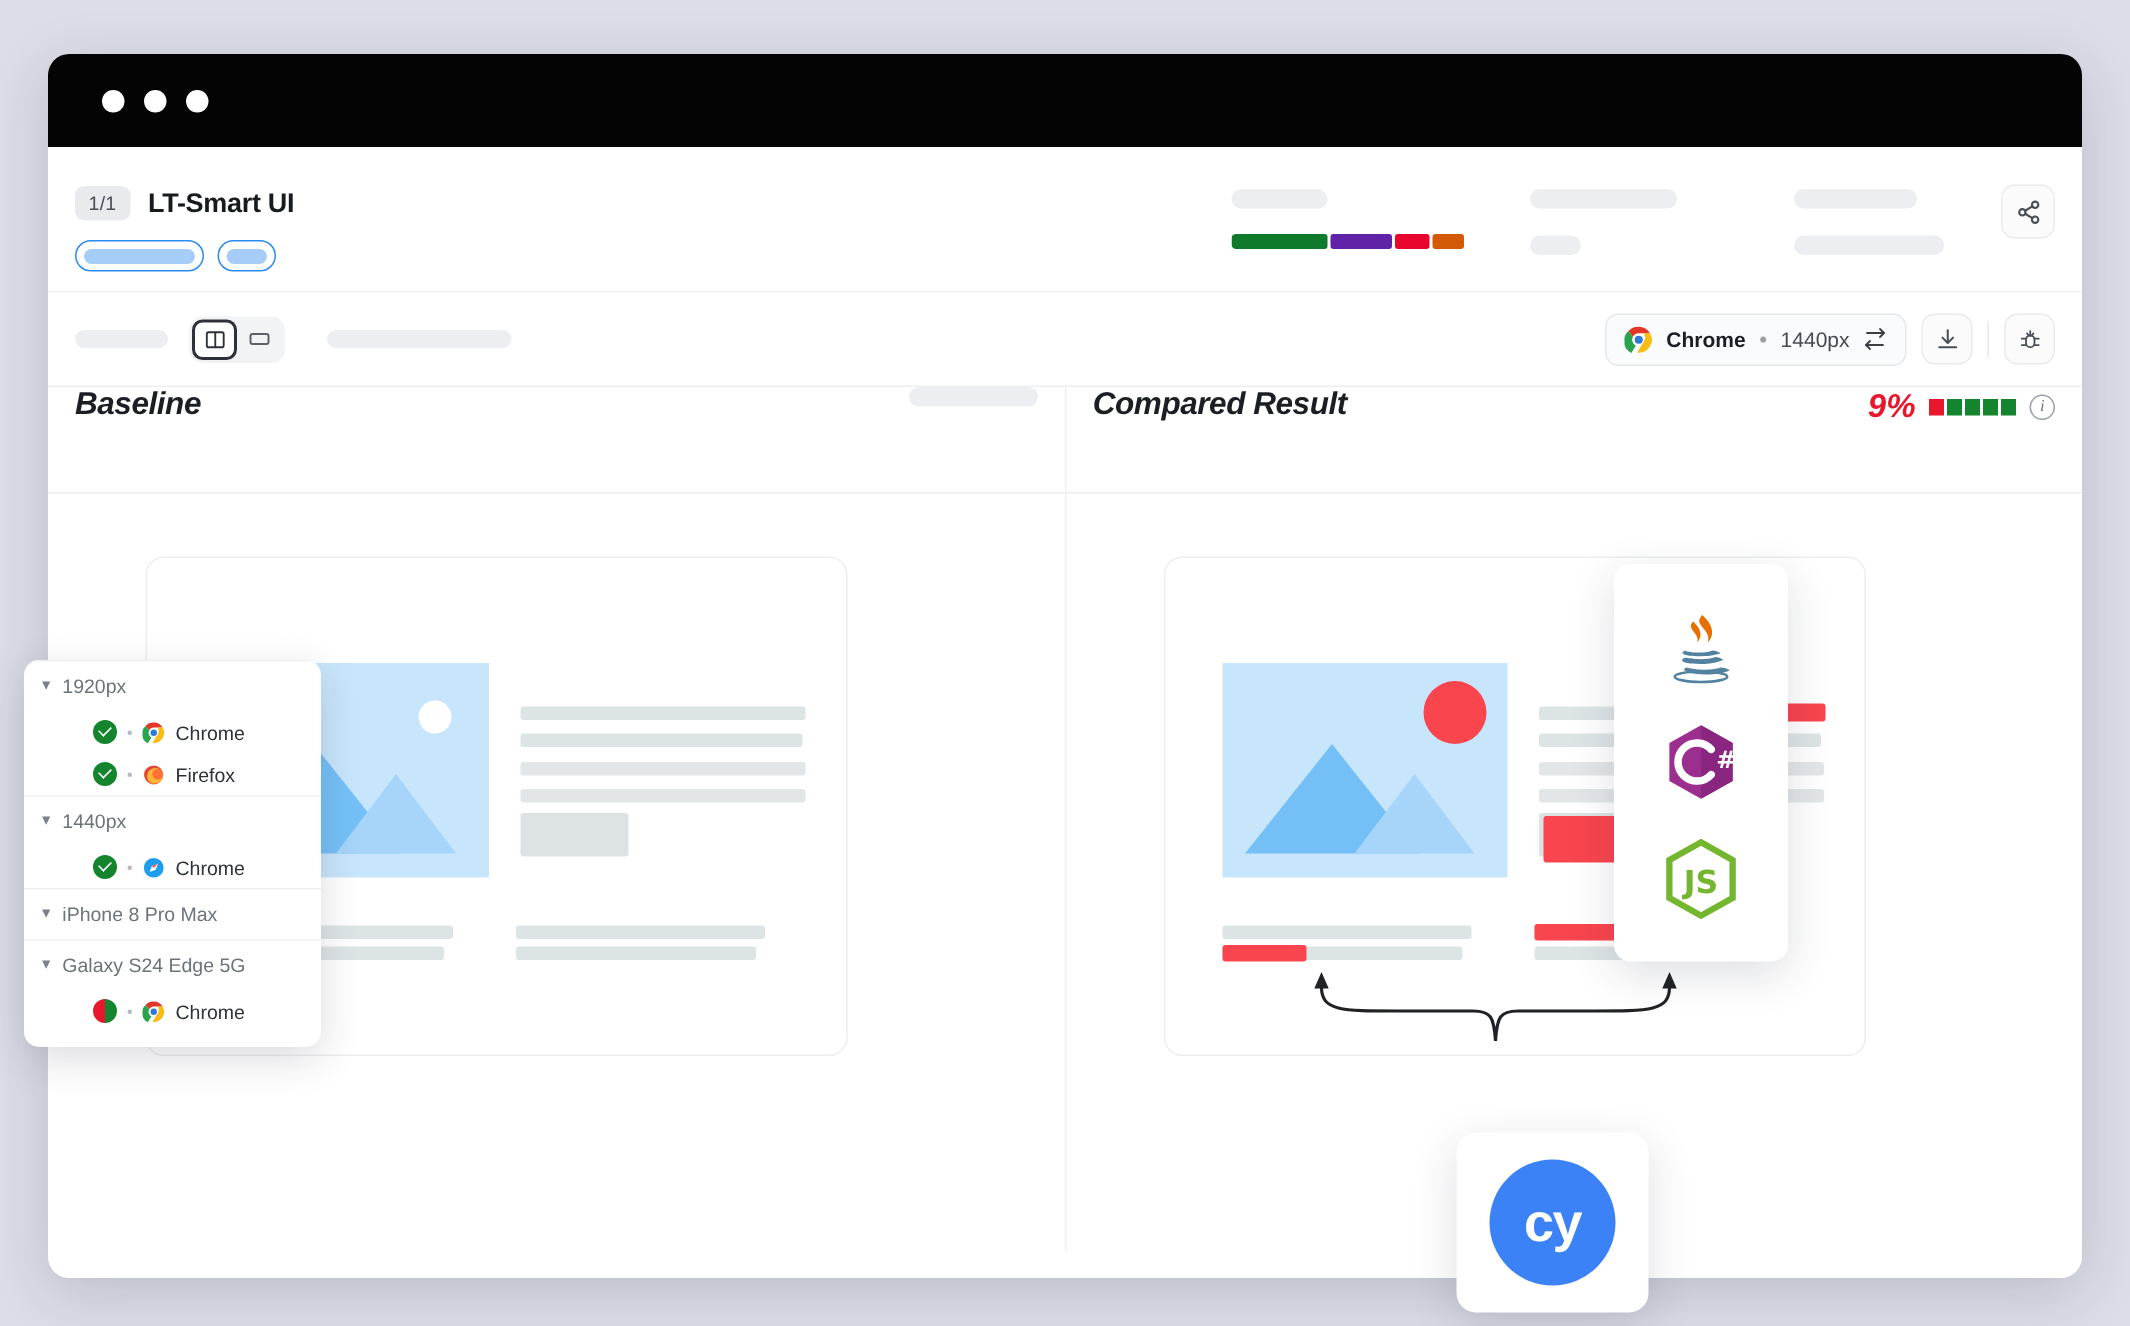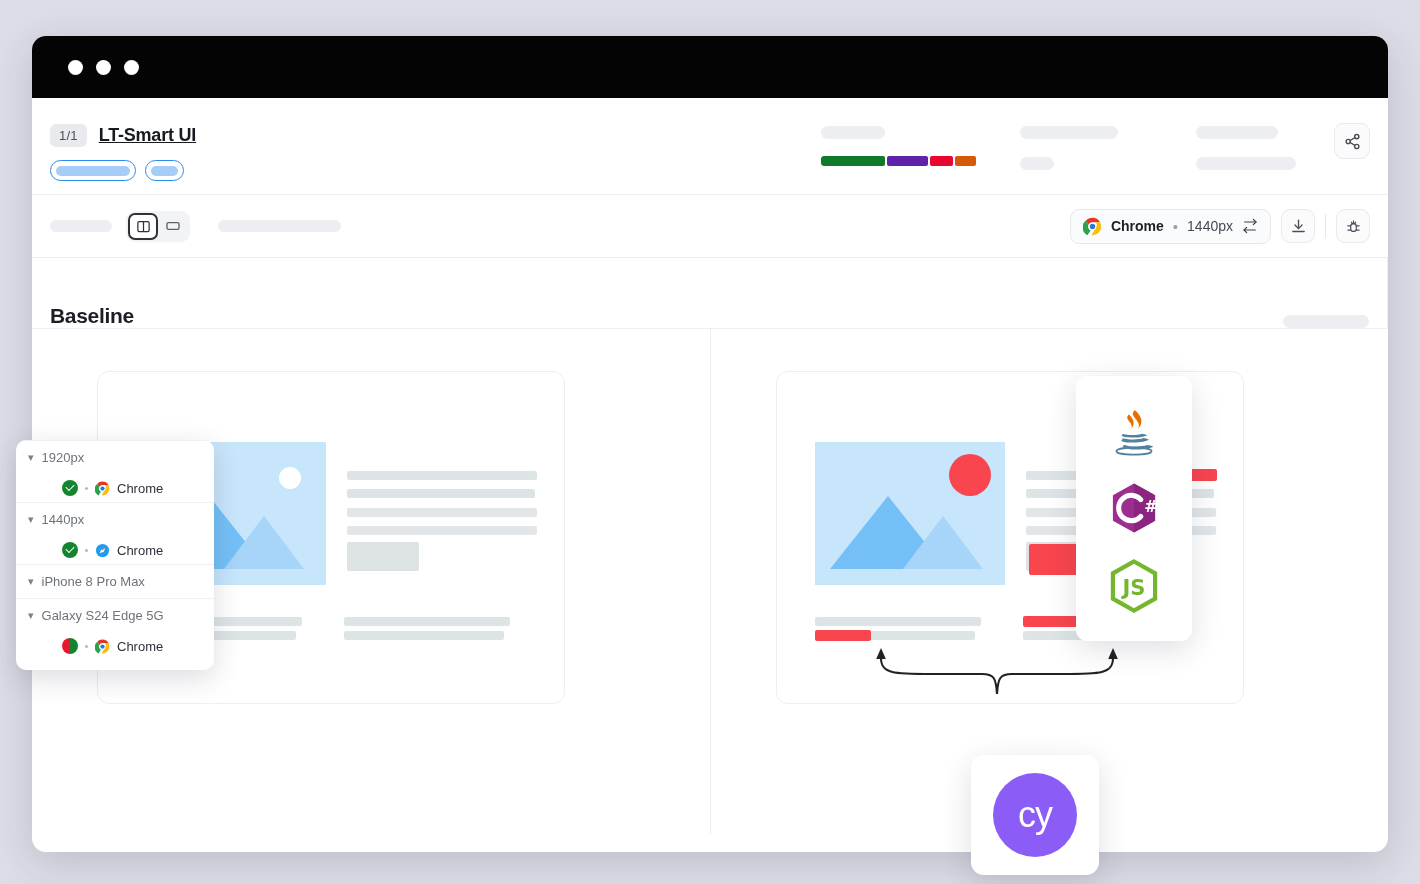--- a/index.html
+++ b/index.html
@@ -33,21 +33,21 @@
     border-bottom: 1px solid #eceef2;
     display: flex; align-items: flex-start; position: relative;
   }
   .hdr-left { padding: 26px 0 0 18px; }
   .title-row { display: flex; align-items: center; gap: 12px; }
   .count-chip {
     background: #e9eaee; color: #4b4f58;
     font-size: 13px; padding: 4px 9px; border-radius: 6px;
     letter-spacing: .2px;
   }
-  .proj-title { font-size: 18px; font-weight: 700; color: #171a1f; letter-spacing: -.2px; text-decoration: underline; }
+  .proj-title { font-size: 18px; font-weight: 700; color: #171a1f; letter-spacing: -.2px; }
   .pill-row { display: flex; gap: 9px; margin-top: 13px; margin-left: 0px; }
   .pill {
     border: 1.6px solid #2a8bf2; border-radius: 20px;
     height: 21px; display: flex; align-items: center;
     padding: 0 5px;
   }
   .pill .fill { background: #a5cdf7; height: 10px; border-radius: 6px; }
   .pill-a { width: 86px; } .pill-a .fill { width: 74px; }
   .pill-b { width: 39px; } .pill-b .fill { width: 27px; }
 
@@ -89,22 +89,23 @@
   .icon-btn {
     width: 34px; height: 34px; border-radius: 9px;
     border: 1px solid #e8eaee; background: #fbfbfc;
     display: flex; align-items: center; justify-content: center;
   }
   .vline { width: 1px; height: 24px; background: #e6e8ec; }
 
   
   .panels-head { display: flex; height: 71px; border-bottom: 1px solid #eceef2; }
   .ph {
-    flex: 1; display: flex; align-items: flex-end; padding: 0 18px;
+    flex: 1; display: flex; align-items: flex-start; padding: 0 18px;
     position: relative;
+    font-style: italic;
   }
   .ph:first-child { border-right: 1px solid #eceef2; }
   .ph h2 { font-size: 21px; font-weight: 700; color: #1b1e24; letter-spacing: -.3px; }
   .ph .sk-wide { position: absolute; right: 18px; width: 86px; height: 13px; background: #eceef1; border-radius: 7px; }
   .diff-wrap { position: absolute; right: 18px; display: flex; align-items: center; gap: 9px; }
   .diff-pct { color: #e8172d; font-size: 22px; font-weight: 700; }
   .sqs { display: flex; gap: 2px; }
   .sqs i { width: 10px; height: 11px; display: block; }
   .info-ic {
     width: 17px; height: 17px; border-radius: 50%;
@@ -189,23 +190,23 @@
     display: flex; flex-direction: column; align-items: center;
     justify-content: space-around; padding: 16px 0; z-index: 40;
   }
   .cycard {
     position: absolute; right: 93px; top: 755px;
     width: 128px; height: 120px; background: #fff; border-radius: 13px;
     box-shadow: 0 8px 30px rgba(35,40,60,.15);
     display: flex; align-items: center; justify-content: center; z-index: 45;
   }
   .cycirc {
-    width: 84px; height: 84px; border-radius: 50%; background: #8b5cf6;
+    width: 84px; height: 84px; border-radius: 50%; background: #3b82f6;
     display: flex; align-items: center; justify-content: center;
-    color: #fff; font-size: 36px; font-weight: 400; letter-spacing: -1px;
+    color: #fff; font-size: 36px; font-weight: 700; letter-spacing: -1px;
   }
 </style>
 </head>
 <body>
 
 <div class="stage">
 
   <div class="window">
 
     <div class="titlebar">
@@ -312,20 +313,34 @@
             <path d="M9 6l1.5 2M15 6l-1.5 2M4 11h4M16 11h4M4 17h4M16 17h4M12 8V4"></path>
           </svg>
         </div>
       </div>
     </div>
 
     <div class="panels-head">
       <div class="ph">
         <h2>Baseline</h2>
         <span class="sk-wide"></span>
+      </div>
+      <div class="ph">
+        <h2>Compared Result</h2>
+        <div class="diff-wrap">
+          <span class="diff-pct">9%</span>
+          <span class="sqs">
+            <i style="background:#e8172d;"></i>
+              <i style="background:#14842f;"></i>
+            <i style="background:#14842f;"></i>
+              <i style="background:#14842f;"></i>
+            <i style="background:#14842f;"></i>
+          </span>
+          <span class="info-ic">i</span>
+        </div>
       </div>
     </div>
 
     <div class="panels">
 
       <div class="panel">
         <div class="mock">
           <div class="hero">
             <span class="mtri1"></span>
             <span class="mtri2"></span>
@@ -388,20 +403,30 @@
       <svg class="bico" viewBox="0 0 48 48">
         <circle cx="24" cy="24" r="22" fill="#fff"></circle>
         <path d="M24 2a22 22 0 0 1 19.1 11H24a11 11 0 0 0-9.9 6.2L6.6 9.4A22 22 0 0 1 24 2z" fill="#e33629"></path>
         <path d="M6.6 9.4l7.5 9.8A11 11 0 0 0 19 33.9l-7.6 12.3A22 22 0 0 1 6.6 9.4z" fill="#2aa44c"></path>
         <path d="M43.1 13A22 22 0 0 1 24 46c-.9 0-1.7 0-2.6-.2L32 27a11 11 0 0 0 .1-14z" fill="#f9bc15"></path>
         <circle cx="24" cy="24" r="9.2" fill="#fff"></circle>
           <circle cx="24" cy="24" r="6.8" fill="#2c7ad6"></circle>
       </svg>
       <span>Chrome</span>
     </div>
+    <div class="dev-row">
+      <span class="st ok"></span>
+      <span class="mdot"></span>
+      <svg class="bico" viewBox="0 0 48 48">
+        <circle cx="24" cy="25" r="20" fill="#ff7139"></circle>
+        <path d="M24 5c7 0 13 3 16 9-3-3-8-4-12-2-5 2-8 7-7 12 1 6 6 10 12 10 5 0 9-3 11-7-2 9-10 15-20 15C13 42 4 34 4 24 4 13 13 5 24 5z" fill="#ffb833"></path>
+        <path d="M9 11c4-4 9-6 15-6 9 0 16 5 19 13-4-6-11-9-18-8-8 1-14 7-15 15-1 7 3 14 10 17-11-2-18-12-16-23 .6-3 2.4-6 5-8z" fill="#e2453c"></path>
+      </svg>
+      <span>Firefox</span>
+    </div>
 
     <div class="dev-group">
       <span class="chev">▾</span>
       <span>1440px</span>
     </div>
     <div class="dev-row">
       <span class="st ok"></span>
       <span class="mdot"></span>
       <svg class="bico" viewBox="0 0 48 48">
         <circle cx="24" cy="24" r="21" fill="#1b9df0"></circle>

